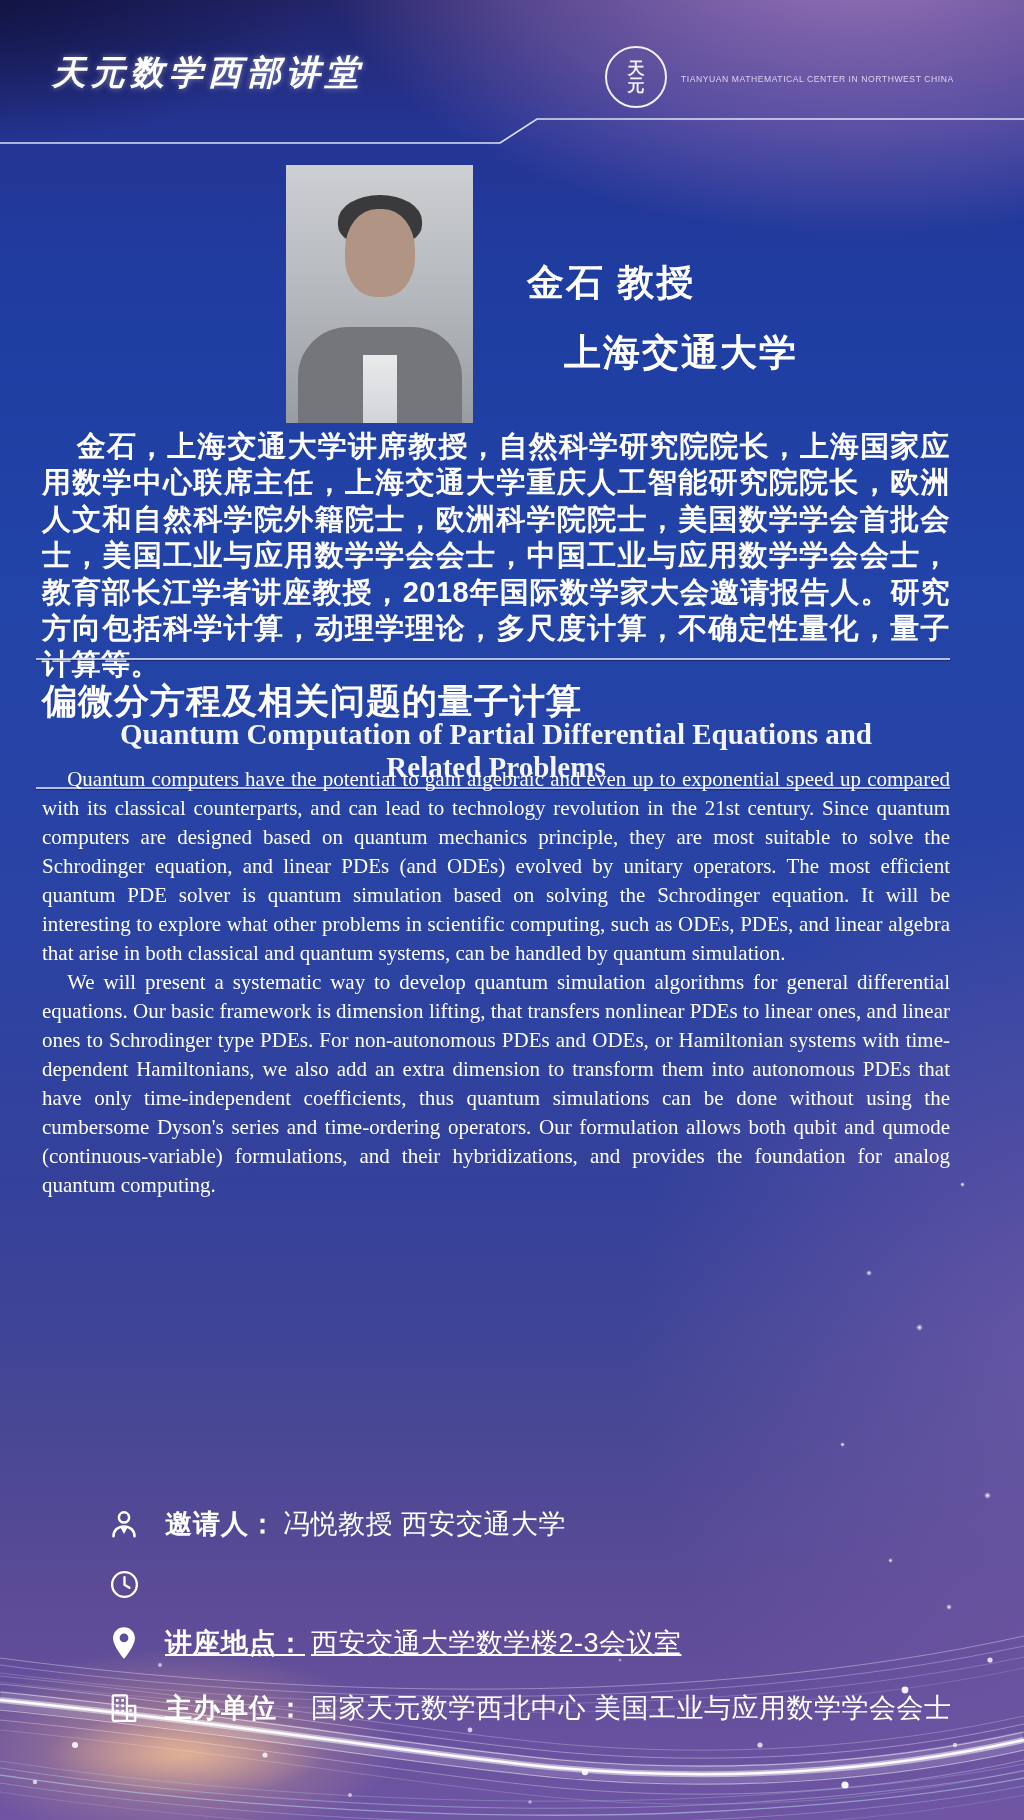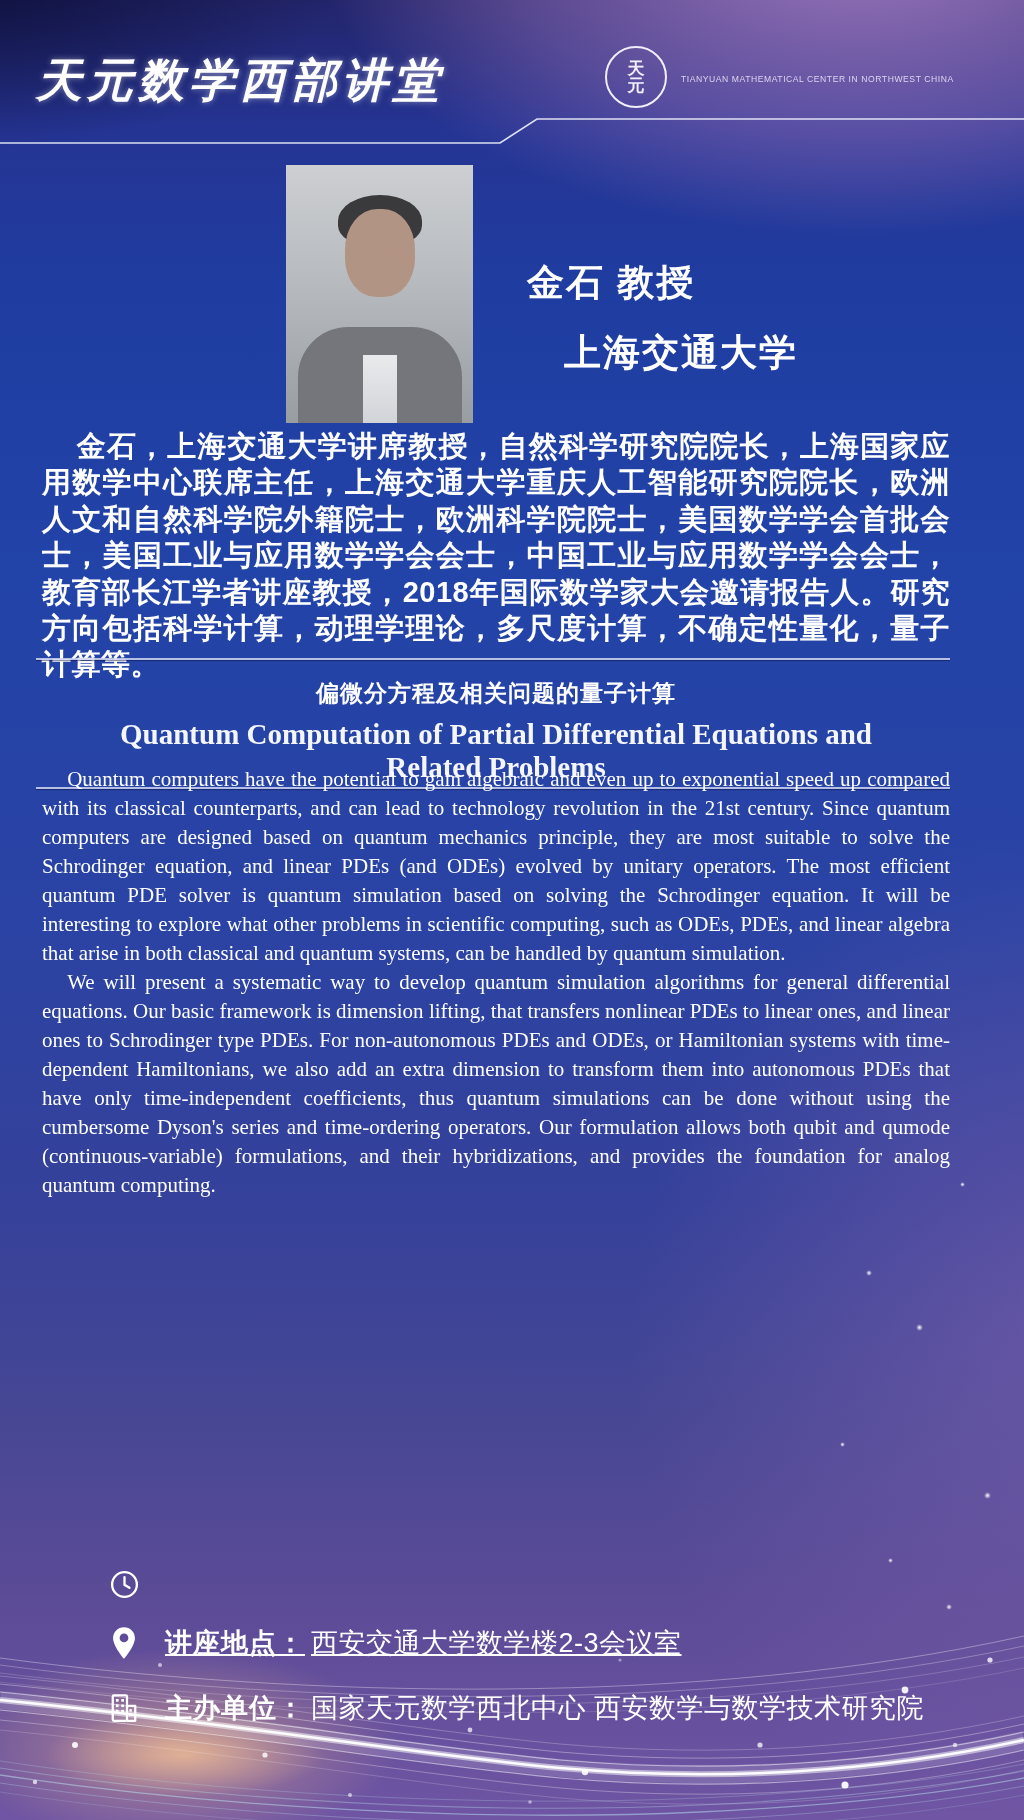--- a/index.html
+++ b/index.html
@@ -9,22 +9,22 @@
     background:
       radial-gradient(620px 300px at -4% -2%, rgba(9,11,48,0.85), rgba(9,11,48,0) 62%),
       radial-gradient(760px 430px at 84% -4%, rgba(168,128,198,0.95), rgba(150,112,185,0.45) 48%, rgba(150,112,185,0) 72%),
       radial-gradient(640px 760px at 104% 74%, rgba(132,100,176,0.55), rgba(132,100,176,0) 68%),
       radial-gradient(300px 130px at 17% 96%, rgba(255,190,135,0.5), rgba(255,190,135,0) 75%),
       linear-gradient(180deg,#23256b 0%,#253493 7%,#1f3da1 16%,#2243a8 32%,#2a43a4 50%,#35419a 66%,#474794 78%,#5c4b97 88%,#6f55a3 100%);
   }
   .abs{position:absolute;}
 
   
-  .banner-title{left:36px;top:50px;font-family:"DejaVu Serif","Liberation Serif",serif;
-    font-size:46px;font-weight:bold;font-style:italic;letter-spacing:5px;
+  .banner-title{left:52px;top:50px;font-family:"DejaVu Serif","Liberation Serif",serif;
+    font-size:34px;font-weight:bold;font-style:italic;letter-spacing:5px;
     text-shadow:0 0 6px rgba(255,255,255,0.45);white-space:nowrap;}
   .logo{left:605px;top:46px;display:flex;align-items:center;gap:14px;}
   .emblem{width:58px;height:58px;border:2.5px solid #f2eefc;border-radius:50%;
     display:flex;flex-direction:column;align-items:center;justify-content:center;line-height:1;
     color:#f2eefc;font-weight:bold;}
   .emblem span{font-size:17px;}
   .logo-cn{font-size:25px;font-weight:bold;letter-spacing:2px;color:#fbfaff;}
   .logo-en{font-size:8.6px;letter-spacing:0.55px;color:#ddd5ef;margin-top:3px;white-space:nowrap;}
   .header-line{left:0;top:0;}
 
@@ -42,21 +42,21 @@
   .speaker-name{left:527px;top:258px;font-size:37px;font-weight:bold;letter-spacing:2px;}
   .speaker-aff{left:527px;top:328px;font-size:37px;font-weight:bold;letter-spacing:2px;margin-left:37px;}
 
   
   .bio{left:42px;top:428px;width:908px;font-size:29px;line-height:36.4px;font-weight:600;
     text-align:justify;text-indent:1.2em;letter-spacing:0.5px;}
 
   .divider{left:36px;width:914px;height:2px;background:rgba(208,214,240,0.85);
     box-shadow:0 1px 1px rgba(10,15,60,0.5);}
 
-  .title-cn{left:42px;top:678px;width:908px;text-align:center;font-size:23px;font-weight:bold;letter-spacing:1px;}
+  .title-cn{left:42px;top:678px;width:908px;text-align:left;font-size:35px;font-weight:bold;letter-spacing:1px;}
   .title-en{left:42px;top:718px;width:908px;text-align:center;
     font-family:"Liberation Serif",serif;font-size:29px;font-weight:bold;line-height:33px;color:#f4f6fc;}
 
   .abstract{left:42px;top:765px;width:908px;font-family:"Liberation Serif",serif;
     font-size:21px;line-height:29px;text-align:justify;}
   .abstract p{margin:0;text-indent:1.2em;}
 
   
   .detail-row{left:105px;display:flex;align-items:center;}
   .d-icon{width:38px;display:flex;justify-content:center;align-items:center;flex:none;}
@@ -170,20 +170,32 @@
   </svg>
 
   <div class="abs spark" style="left:866px;top:1270px;width:6px;height:6px;"></div>
   <div class="abs spark" style="left:916px;top:1324px;width:7px;height:7px;"></div>
   <div class="abs spark" style="left:960px;top:1182px;width:5px;height:5px;"></div>
   <div class="abs spark" style="left:984px;top:1492px;width:7px;height:7px;"></div>
   <div class="abs spark" style="left:840px;top:1442px;width:5px;height:5px;"></div>
   <div class="abs spark" style="left:888px;top:1558px;width:5px;height:5px;"></div>
   <div class="abs spark" style="left:946px;top:1604px;width:6px;height:6px;"></div>
 
+  <div class="abs detail-row" style="top:1506px;">
+    <span class="d-icon">
+      <svg width="36" height="36" viewBox="0 0 24 24" fill="none" stroke="#fff" stroke-width="1.7" stroke-linecap="round">
+        <circle cx="12" cy="7.6" r="3.4"></circle>
+        <path d="M5 20.2c0-4.1 3.1-6.6 7-6.6s7 2.5 7 6.6"></path>
+        <path d="M10.6 14.2l1.4 2.6 1.4-2.6"></path>
+      </svg>
+    </span>
+    <span class="d-text">
+      <span class="d-label">邀请人：</span><span class="d-value">冯悦教授  西安交通大学</span>
+    </span>
+  </div>
 
   <div class="abs detail-row" style="top:1568px;">
     <span class="d-icon">
       <svg width="33" height="33" viewBox="0 0 24 24" fill="none" stroke="#fff" stroke-width="1.7" stroke-linecap="round">
         <circle cx="12" cy="12" r="9"></circle>
         <path d="M12 6.6v5.6l3.6 2.2"></path>
       </svg>
     </span>
   </div>
 
@@ -209,17 +221,17 @@
           <rect x="6.6" y="9.6" width="1.8" height="1.8"></rect>
             <rect x="10.2" y="9.6" width="1.8" height="1.8"></rect>
           <rect x="6.6" y="13.2" width="1.8" height="1.8"></rect>
             <rect x="10.2" y="13.2" width="1.8" height="1.8"></rect>
           <rect x="15.6" y="12.8" width="1.6" height="1.6"></rect>
             <rect x="15.6" y="15.8" width="1.6" height="1.6"></rect>
         </g>
       </svg>
     </span>
     <span class="d-text">
-      <span class="d-label">主办单位：</span><span class="d-value">国家天元数学西北中心  西安数学与数学技术研究院</span>
+      <span class="d-label">主办单位：</span><span class="d-value">国家天元数学西北中心  美国工业与应用数学学会会士</span>
     </span>
   </div>
 
 </div>
 
 </body></html>

